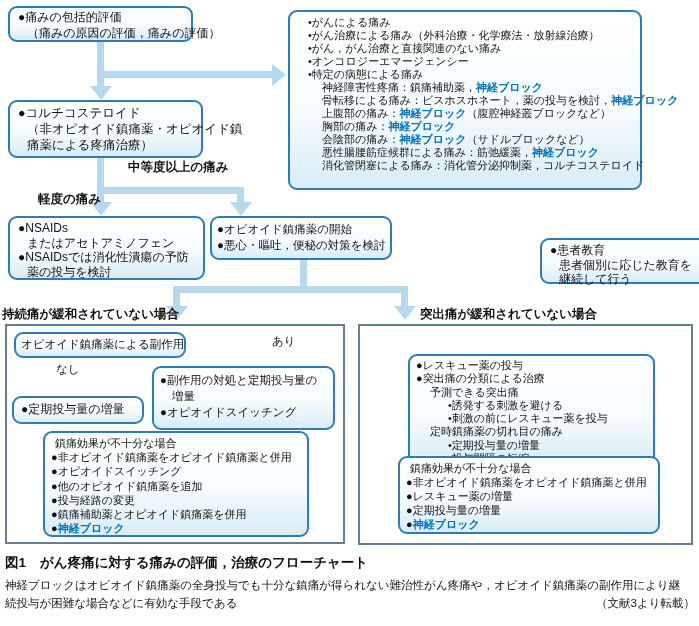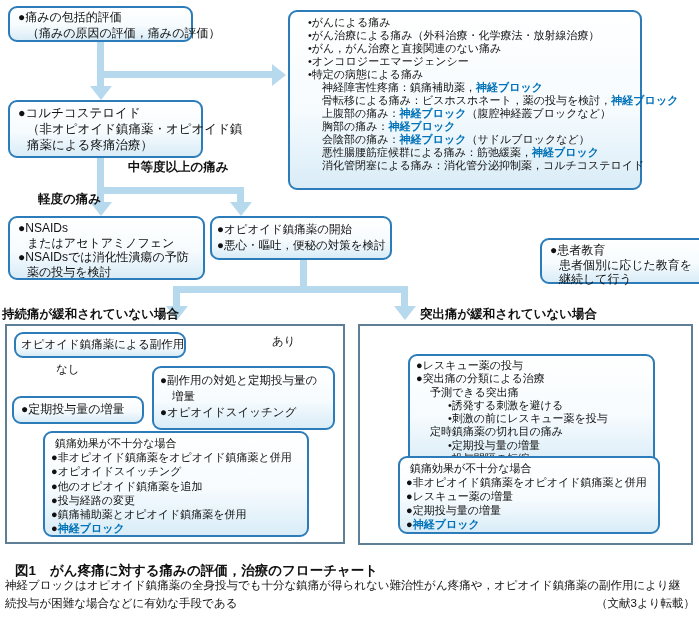--- a/index.html
+++ b/index.html
@@ -33,21 +33,21 @@
   .head-down{position:absolute;width:0;height:0;
     border-left:11px solid transparent;border-right:11px solid transparent;
     border-top:14px solid var(--arrow);}
   .head-right{position:absolute;width:0;height:0;
     border-top:11px solid transparent;border-bottom:11px solid transparent;
     border-left:14px solid var(--arrow);}
   
   .flabel{position:absolute;font-size:12px;white-space:nowrap;}
   .flabel.bold{font-weight:bold;font-size:12.5px;}
   
-  #fig-title{position:absolute;left:15px;top:554px;font-weight:bold;font-size:13.5px;white-space:nowrap;margin-top:8px;}
+  #fig-title{position:absolute;left:5px;top:554px;font-weight:bold;font-size:13.5px;white-space:nowrap;}
   #fig-title .gap{display:inline-block;width:14px;}
   .note{position:absolute;left:5px;width:690px;font-size:11.5px;line-height:18px;white-space:nowrap;}
   #note-row2{display:flex;justify-content:space-between;}
 </style>
 </head>
 <body>
 
 <div id="stage">
 
   <div class="aline" style="left:97px;top:42px;width:7px;height:46px;"></div>

